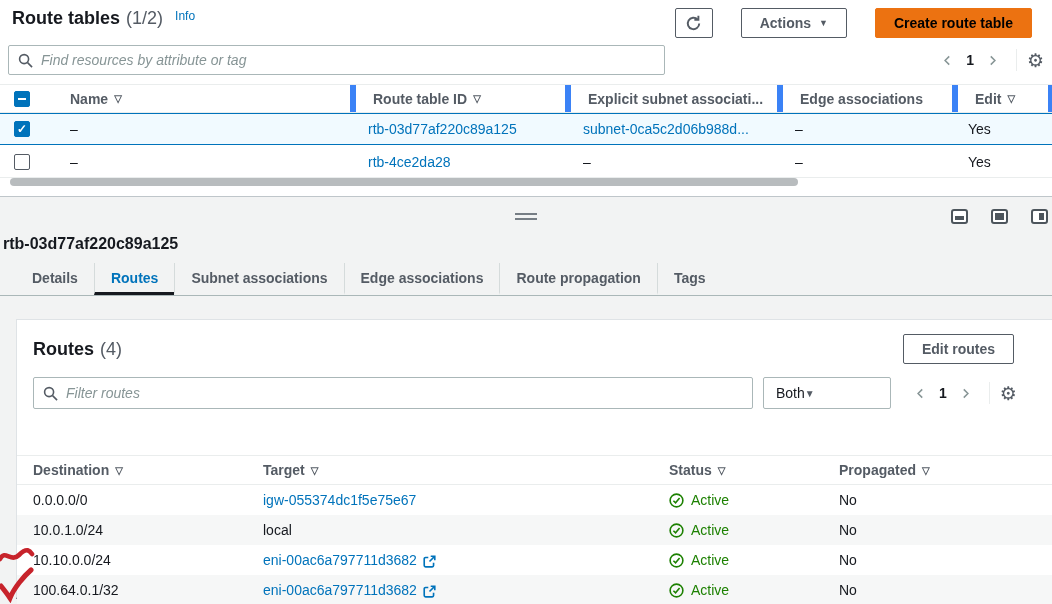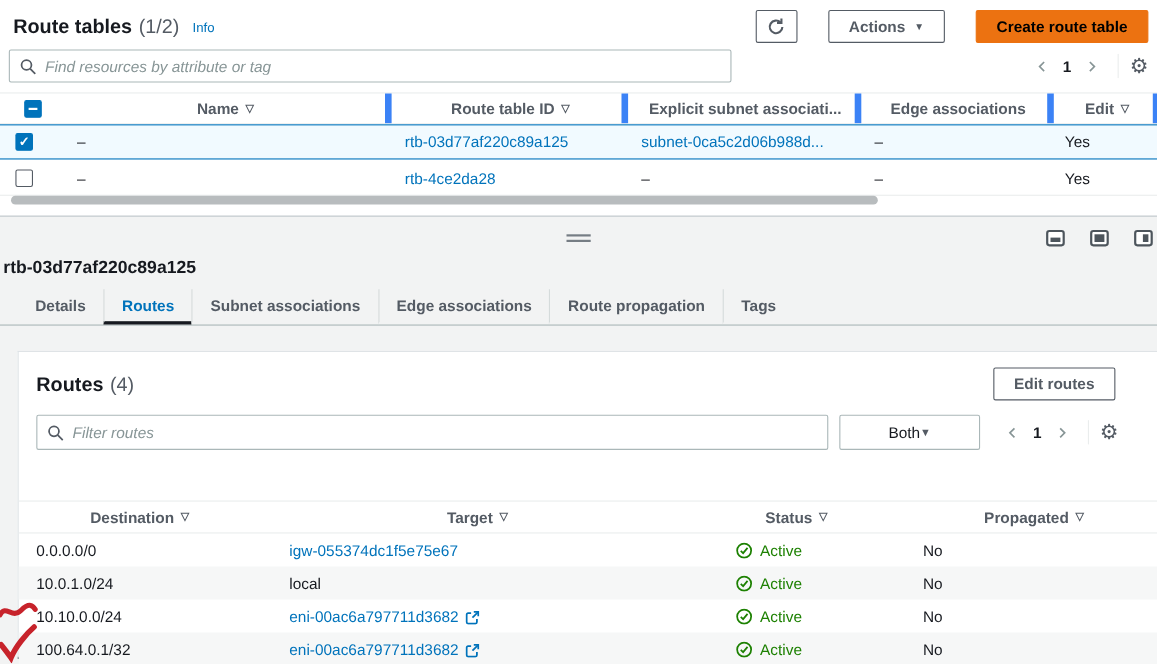--- a/index.html
+++ b/index.html
@@ -3,21 +3,21 @@
 <meta charset="utf-8">
 <style>
   * { box-sizing: border-box; margin: 0; padding: 0; }
   body { margin: 0; background: #fff; }
   .screen {
     position: relative; width: 1052px; height: 604px; overflow: hidden;
     font-family: "Liberation Sans", sans-serif; font-size: 14px; color: #16191f; background: #fff;
   }
   
   .top-pane { position: absolute; top: 0; left: 0; width: 1052px; height: 196px; background: #fff; }
-  .title-row { position: absolute; top: 8px; left: 12px; right: 8px; height: 32px; display: flex; align-items: center; }
+  .title-row { position: absolute; top: 8px; left: 12px; right: 20px; height: 32px; display: flex; align-items: flex-start; }
   .h1 { font-size: 18px; font-weight: 700; color: #16191f; }
   .h1.count { font-weight: 400; color: #545b64; margin-left: 6px; }
   .info-link { font-size: 12px; font-weight: 400; color: #0073bb; margin-left: 12px; cursor: pointer; text-decoration: none; position: relative; top: 1px; }
   .title-actions { margin-left: auto; display: flex; gap: 28px; align-items: center; }
   .btn {
     height: 30px; background: #fff; border: 1px solid #545b64; border-radius: 2px;
     font-family: inherit; font-size: 14px; font-weight: 700; color: #545b64;
     padding: 0 18px; cursor: pointer; display: inline-flex; align-items: center; justify-content: center; gap: 8px;
   }
   .btn.icon-only { width: 38px; padding: 0; }
@@ -33,21 +33,21 @@
   }
   .search-box input::placeholder { color: #879596; font-style: italic; }
   .pager { display: flex; align-items: center; margin-left: auto; }
   .chev { width: 26px; height: 26px; display: inline-flex; align-items: center; justify-content: center; cursor: pointer; }
   .pagenum { font-weight: 700; color: #16191f; padding: 0 6px; cursor: pointer; }
   .vdiv { width: 1px; height: 22px; background: #eaeded; margin: 0 10px; }
   .gear { font-size: 19px; color: #545b64; cursor: pointer; line-height: 1; }
   
   .rt-grid { display: grid; grid-template-columns: 56px 294px 215px 212px 175px 96px 1fr; }
   .rt-header { position: absolute; top: 84px; left: 0; right: 0; height: 29px; border-top: 1px solid #eaeded; border-bottom: 1px solid #eaeded; }
-  .hcell { display: flex; align-items: center; justify-content: center; padding: 0 10px 0 14px; font-weight: 700; color: #545b64; overflow: hidden; white-space: nowrap; cursor: pointer; }
+  .hcell { display: flex; align-items: center; justify-content: flex-start; padding: 0 10px 0 14px; font-weight: 700; color: #545b64; overflow: hidden; white-space: nowrap; cursor: pointer; }
   .hcell.sep { border-left: 6px solid #3b82f6; padding-left: 17px; }
   .sort { font-size: 10px; color: #545b64; margin-left: 6px; }
   .rt-row { position: absolute; left: 0; right: 0; height: 32px; }
   .rt-row.row0 { top: 113px; background: #f1faff; border-top: 1px solid #0073bb; border-bottom: 1px solid #0073bb; }
   .rt-row.row1 { top: 146px; background: #fff; border-bottom: 1px solid #eaeded; }
   .cell { display: flex; align-items: center; padding-left: 14px; overflow: hidden; white-space: nowrap; }
   .cell.sep-pad { padding-left: 18px; }
   .cell .trunc { overflow: hidden; text-overflow: ellipsis; white-space: nowrap; display: block; max-width: 100%; }
   .link { color: #0073bb; text-decoration: none; cursor: pointer; }
   .checkbox { width: 16px; height: 16px; border: 1px solid #545b64; border-radius: 2px; background: #fff; display: inline-flex; align-items: center; justify-content: center; cursor: pointer; margin-left: 2px; }
@@ -70,21 +70,21 @@
   .tab + .tab { border-left: 1px solid #d5dbdb; }
   .tab.active { color: #0073bb; border-bottom-color: #16191f; }
   
   .card { position: absolute; top: 122px; left: 16px; width: 1040px; height: 280px; background: #fff; border: 1px solid #dfe3e6; border-bottom: 2px solid #687078; }
   .card-head { position: relative; padding: 14px 16px 0 16px; display: flex; align-items: center; }
   .h2 { font-size: 18px; font-weight: 700; color: #16191f; }
   .h2.count { font-weight: 400; color: #545b64; margin-left: 6px; }
   .btn.edit { margin-left: auto; margin-right: 25px; }
   .filter-row { position: relative; margin-top: 13px; padding: 0 16px; display: flex; align-items: center; height: 32px; }
   .filter-row .search-box { width: 720px; height: 32px; }
-  .scope-select { width: 128px; height: 32px; border: 1px solid #aab7b8; border-radius: 2px; background: #fff; display: flex; align-items: center; justify-content: center; padding: 0 12px; margin-left: 10px; cursor: pointer; color: #16191f; }
+  .scope-select { width: 128px; height: 32px; border: 1px solid #aab7b8; border-radius: 2px; background: #fff; display: flex; align-items: center; justify-content: flex-start; padding: 0 12px; margin-left: 10px; cursor: pointer; color: #16191f; }
   .scope-select .caret { font-size: 10px; }
   .filter-row .pager { margin-left: 16px; }
   
   .routes-grid { display: grid; grid-template-columns: 230px 406px 170px 1fr; }
   .routes-header { margin-top: 46px; height: 30px; border-top: 1px solid #eaeded; border-bottom: 1px solid #eaeded; }
   .routes-header .hcell { padding: 0 14px 0 16px; }
   .routes-header .pr-target { padding-right: 48px; }
   .routes-header .pr-status { padding-right: 44px; }
   .routes-header .pr-dest { padding-right: 26px; }
   .routes-row { height: 30px; }

